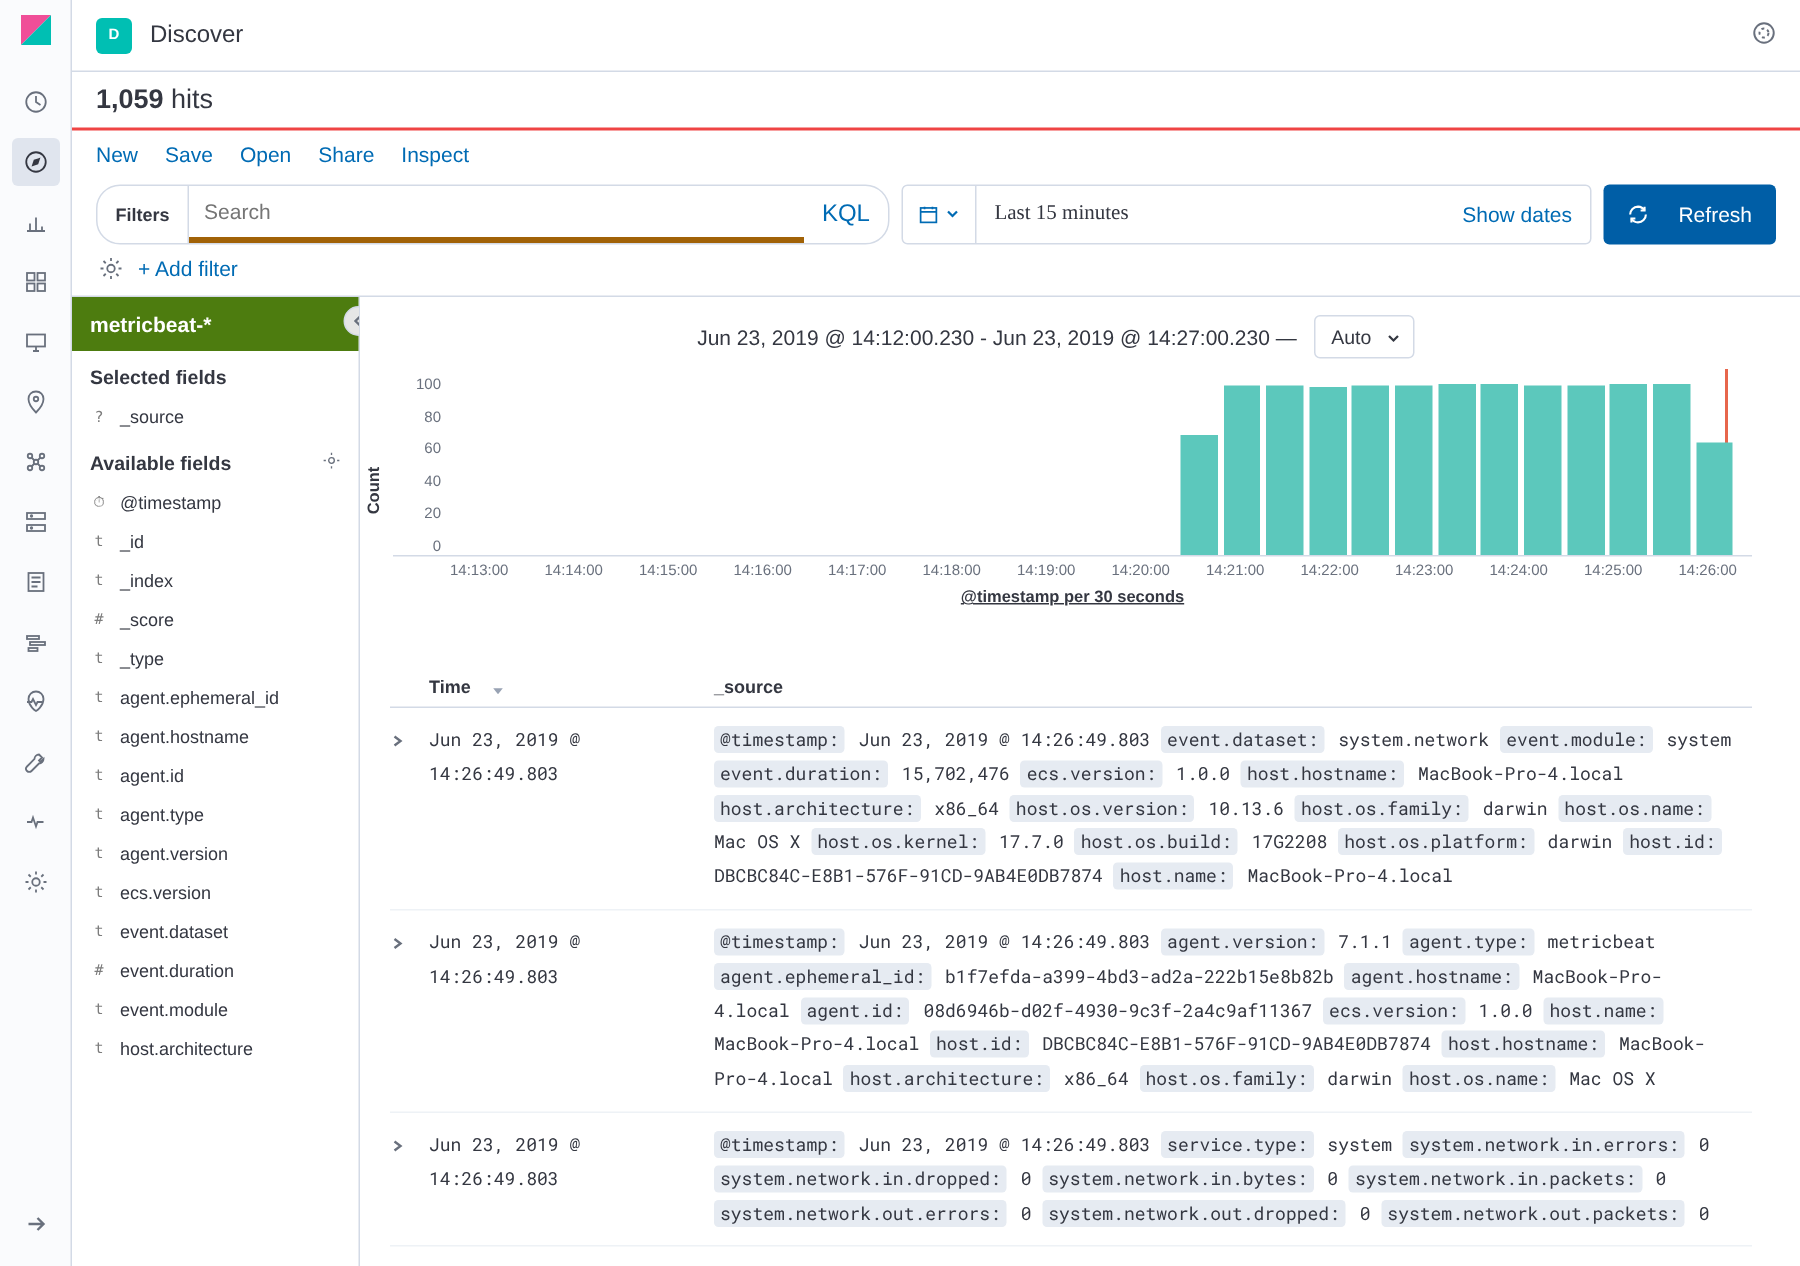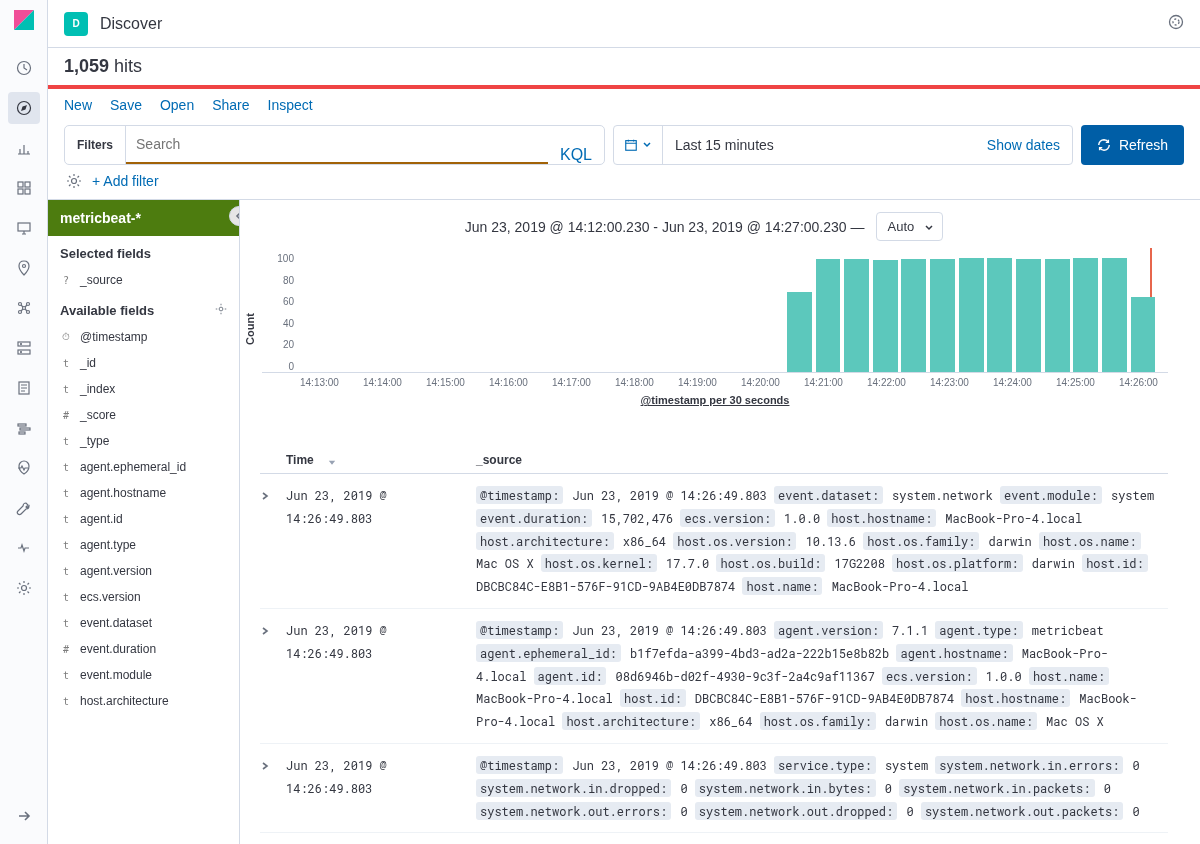--- a/index.html
+++ b/index.html
@@ -9,34 +9,34 @@
 .logo { width: 24px; height: 24px; margin-bottom: 20px; }
 .nav-icon { width: 32px; height: 32px; display: flex; align-items: center; justify-content: center; margin-bottom: 8px; color: #69707d; border-radius: 4px; cursor: pointer; }
 .nav-icon.active { background: #e0e5ee; color: #343741; }
 .nav-icon svg { width: 16px; height: 16px; }
 .expand-btn { margin-top: auto; margin-bottom: 12px; }
 .main { flex: 1; display: flex; flex-direction: column; overflow: hidden; }
 .topbar { height: 48px; border-bottom: 1px solid #d3dae6; display: flex; align-items: center; padding: 0 16px; }
 .app-badge { width: 24px; height: 24px; border-radius: 4px; background: #00bfb3; color: #fff; font-size: 10px; font-weight: 700; display: flex; align-items: center; justify-content: center; margin-right: 12px; }
 .app-title { font-size: 16px; font-weight: 400; }
 .header-gear { margin-left: auto; color: #69707d; cursor: pointer; }
-.hits-bar { padding: 8px 16px; font-size: 18px; border-bottom: 4px solid #ef4444; }
+.hits-bar { padding: 8px 16px; font-size: 18px; border-bottom: 2px solid #ef4444; }
 .hits-bar strong { font-weight: 700; }
 .menu-bar { display: flex; gap: 18px; padding: 8px 16px; font-size: 14px; }
 .menu-bar .menu-item { color: #006bb4; cursor: pointer; }
 .toolbar { display: flex; gap: 8px; padding: 4px 16px 0 16px; align-items: stretch; }
-.filter-box { display: flex; border: 1px solid #d3dae6; border-radius: 5px; flex: 1; height: 40px; align-items: flex-end; overflow: hidden; }
+.filter-box { display: flex; border: 1px solid #d3dae6; border-radius: 16px; flex: 1; height: 40px; align-items: center; overflow: hidden; }
 .filter-label { padding: 0 12px; border-right: 1px solid #d3dae6; height: 100%; display: flex; align-items: center; font-size: 12px; font-weight: 600; color: #343741; }
-.search-input { flex: 1; border: none; outline: none; padding: 0 10px; font-size: 14px; height: 100%; border-bottom: 2px solid #a16207; }
+.search-input { flex: 1; border: none; outline: none; padding: 0 10px; font-size: 14px; height: 100%; border-bottom: 4px solid #a16207; }
 .kql-badge { color: #006bb4; font-weight: 400; padding: 0 12px; font-size: 16px; cursor: pointer; }
 .date-box { display: flex; border: 1px solid #d3dae6; border-radius: 4px; height: 40px; align-items: center; flex: 0 0 460px; overflow: hidden; }
 .date-icon { padding: 0 10px; border-right: 1px solid #d3dae6; height: 100%; display: flex; align-items: center; color: #006bb4; gap: 4px; cursor: pointer; }
-.date-text { flex: 1; padding: 0 12px; }
+.date-text { flex: 1; padding: 0 12px; font-family: Liberation Serif, serif; }
 .show-dates { color: #006bb4; padding: 0 12px; cursor: pointer; }
-.refresh-btn { background: #005ea6; color: #fff; border: none; border-radius: 4px; padding: 0 16px; display: flex; align-items: center; gap: 8px; font-size: 14px; cursor: pointer; height: 40px; font-weight: 500; }
+.refresh-btn { background: #005ea6; color: #fff; border: none; border-radius: 4px; padding: 0 16px; display: flex; align-items: center; gap: 20px; font-size: 14px; cursor: pointer; height: 40px; font-weight: 500; }
 .addfilter-row { display: flex; align-items: center; gap: 10px; padding: 8px 16px 10px 18px; }
 .addfilter-row .gear { width: 16px; height: 16px; color: #69707d; cursor: pointer; }
 .add-filter-link { color: #006bb4; cursor: pointer; font-size: 14px; }
 .content { display: flex; flex: 1; overflow: hidden; border-top: 1px solid #d3dae6; }
 .sidebar { width: 192px; border-right: 1px solid #d3dae6; display: flex; flex-direction: column; overflow-y: auto; font-size: 12px; position: relative; }
 .collapse-btn { position: absolute; right: -10px; top: 6px; width: 20px; height: 20px; border-radius: 50%; background: #e6e6e6; color: #69707d; display: flex; align-items: center; justify-content: center; cursor: pointer; font-size: 12px; border: 1px solid #d3dae6; }
 .index-pattern { background: #4d7c0f; color: #fff; padding: 10px 12px; font-weight: 700; font-size: 14px; }
 .field-section-title { font-weight: 700; padding: 10px 12px 6px; font-size: 13px; display: flex; align-items: center; justify-content: space-between; }
 .field-row { display: flex; align-items: center; padding: 6px 12px; gap: 8px; cursor: pointer; color: #343741; }
 .field-type { font-size: 10px; color: #7d7d7d; width: 12px; text-align: center; font-family: monospace; }

